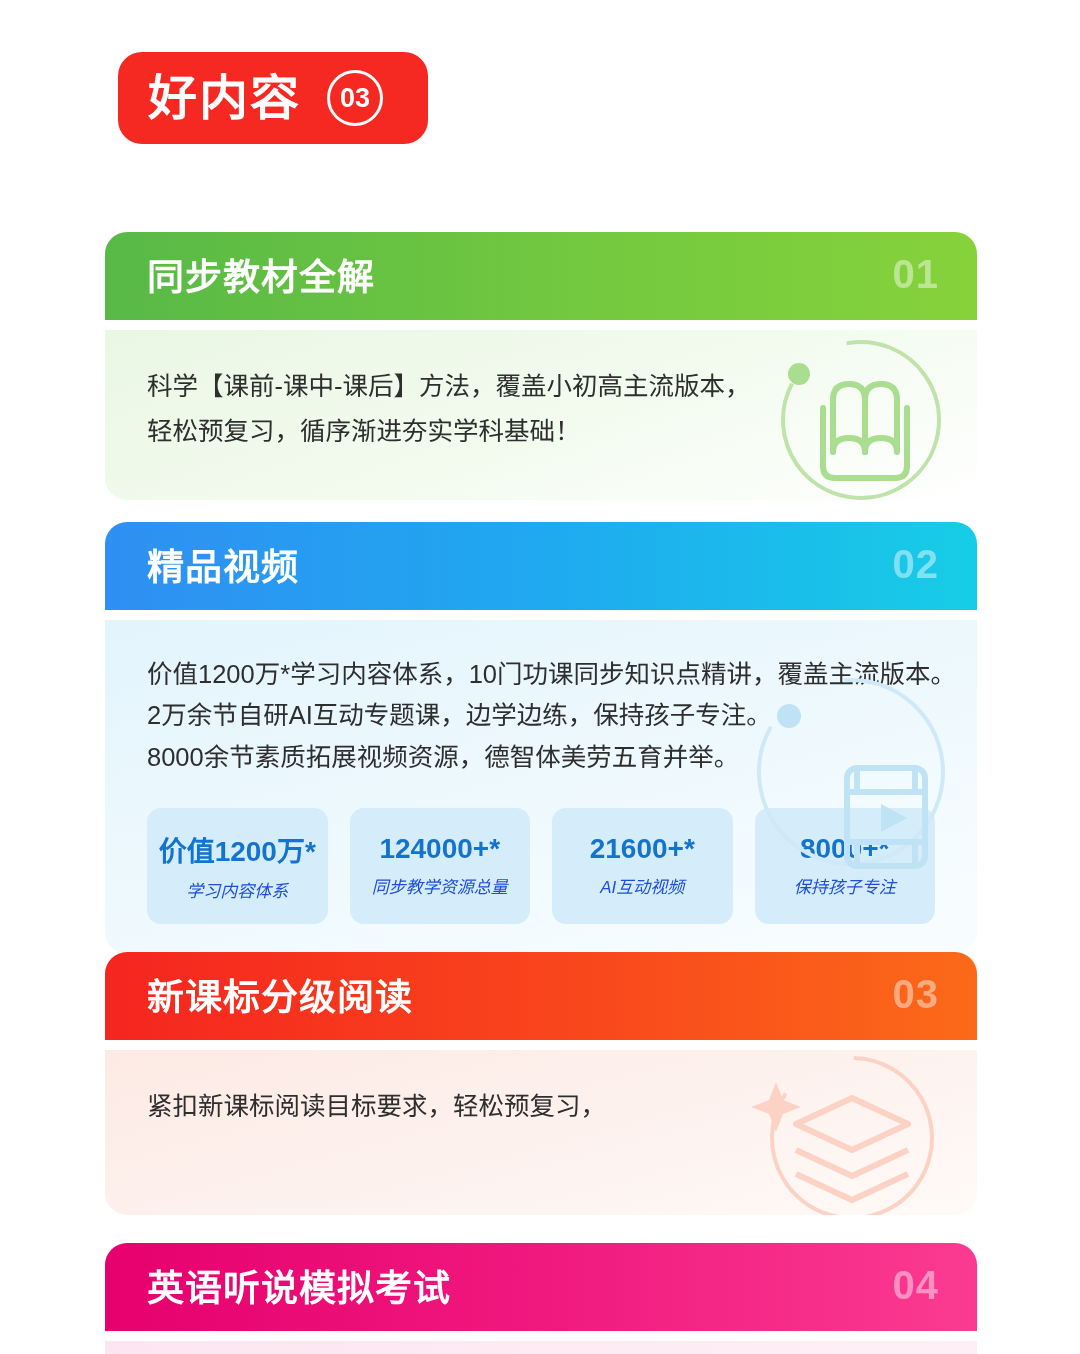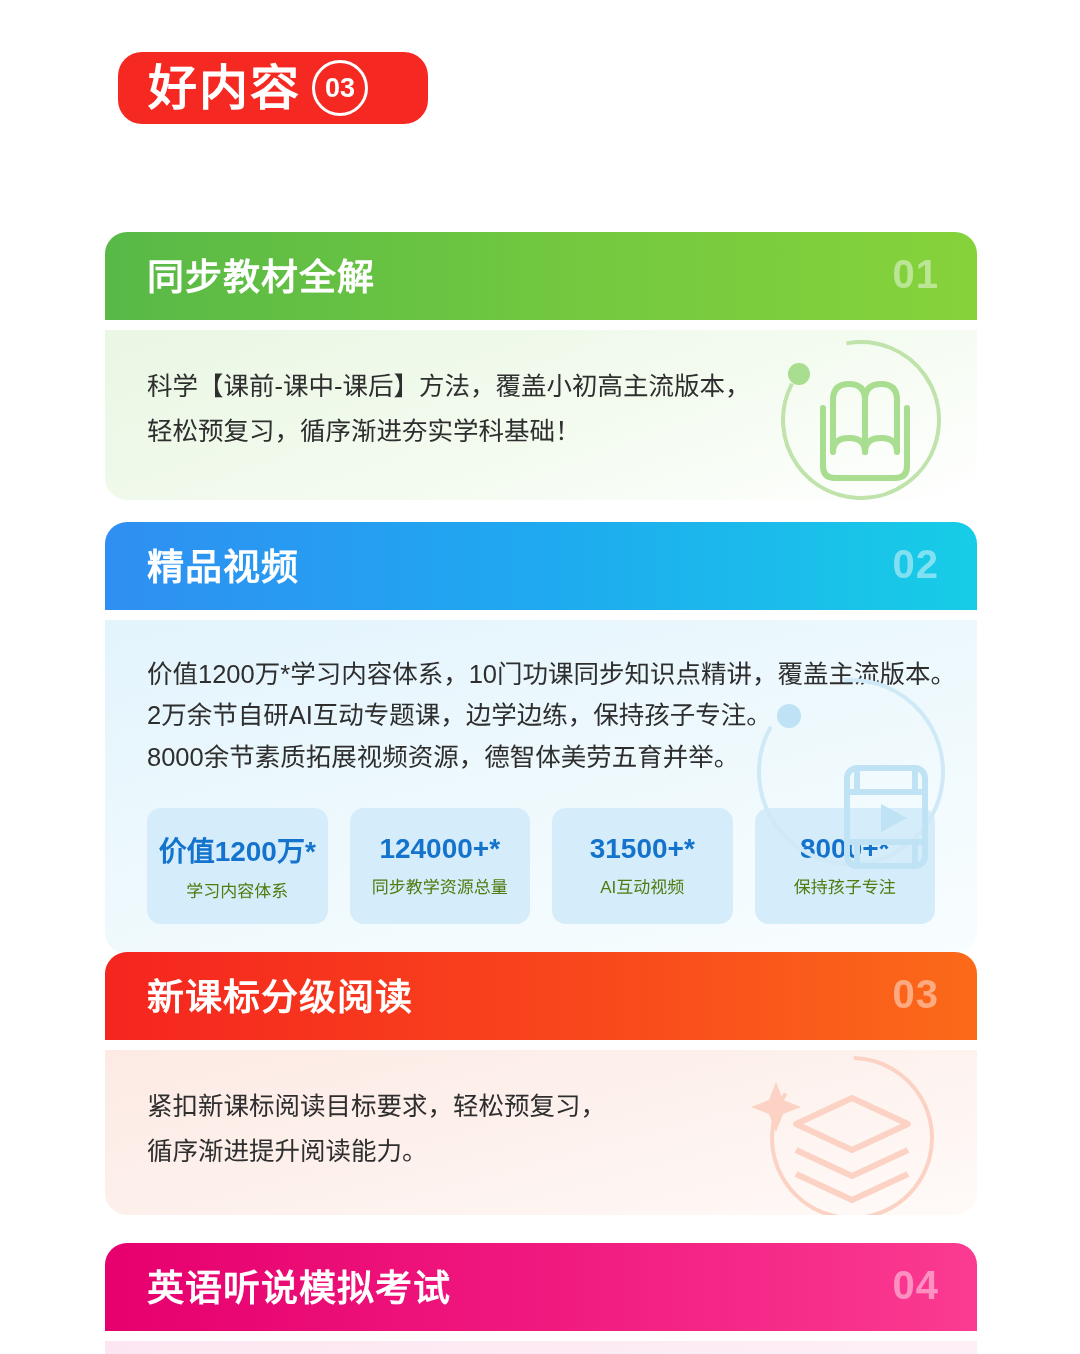--- a/index.html
+++ b/index.html
@@ -16,27 +16,27 @@
     height: 1354px;
     background: #ffffff;
   }
 
   
   .section-pill {
     position: absolute;
     left: 118px;
     top: 52px;
     width: 310px;
-    height: 72px;
+    height: 92px;
     background: #f52822;
     border-radius: 24px;
     display: flex;
     align-items: center;
     padding: 0 30px;
-    gap: 11px;
+    gap: 26px;
   }
   .section-pill .pill-title {
     color: #ffffff;
     font-size: 49px;
     font-weight: bold;
     letter-spacing: 2px;
     line-height: 1;
   }
   .section-pill .pill-badge {
     width: 56px;
@@ -129,22 +129,23 @@
     gap: 8px;
   }
   .stat-box .stat-value {
     font-size: 28px;
     font-weight: bold;
     color: #1473cc;
     white-space: nowrap;
   }
   .stat-box .stat-label {
     font-size: 17px;
-    color: #4d7c0f;
+    color: #1d4ed8;
     white-space: nowrap;
+    font-style: italic;
   }
 
   
   #card3 { top: 952px; }
   #card3 .card-head {
     background: linear-gradient(90deg, #f5251f 0%, #f9471c 55%, #fb6a19 100%);
     text-align: right;
   }
   #card3 .card-body {
     background: linear-gradient(165deg, #fdeae4 0%, #fdf2ee 55%, #fffaf8 100%);
@@ -225,21 +226,21 @@
       <div class="stats-row">
         <div class="stat-box">
           <span class="stat-value">价值1200万*</span>
           <span class="stat-label">学习内容体系</span>
         </div>
         <div class="stat-box">
           <span class="stat-value">124000+*</span>
           <span class="stat-label">同步教学资源总量</span>
         </div>
         <div class="stat-box">
-          <span class="stat-value">31500+*</span>
+          <span class="stat-value">21600+*</span>
           <span class="stat-label">AI互动视频</span>
         </div>
         <div class="stat-box">
           <span class="stat-value">8000+*</span>
           <span class="stat-label">保持孩子专注</span>
         </div>
       </div>
     </div>
   </div>
 
@@ -252,21 +253,20 @@
       <svg class="deco" id="deco3" width="215" height="185" viewBox="0 0 215 185">
         <circle cx="120" cy="98" r="80" fill="none" stroke="#fbd2c3" stroke-width="4" stroke-dasharray="340 80" transform="rotate(-30 120 98)"></circle>
         <path d="M44 42 l7 18 l18 7 l-18 7 l-7 18 l-7 -18 l-18 -7 l18 -7 z" fill="#fbd2c3"></path>
         <g fill="none" stroke="#fbd2c3" stroke-width="6" stroke-linejoin="round">
           <path d="M120 58 l56 26 l-56 26 l-56 -26 z"></path>
           <path d="M64 110 l56 26 l56 -26"></path>
           <path d="M64 134 l56 26 l56 -26"></path>
         </g>
       </svg>
       <div class="body-line">紧扣新课标阅读目标要求，轻松预复习，</div>
-      <div class="body-line">循序渐进提升阅读能力。</div>
     </div>
   </div>
 
   <div class="card" id="card4">
     <div class="card-head">
       <span class="head-title">英语听说模拟考试</span>
       <span class="head-num">04</span>
     </div>
     <div class="card-body"></div>
   </div>

